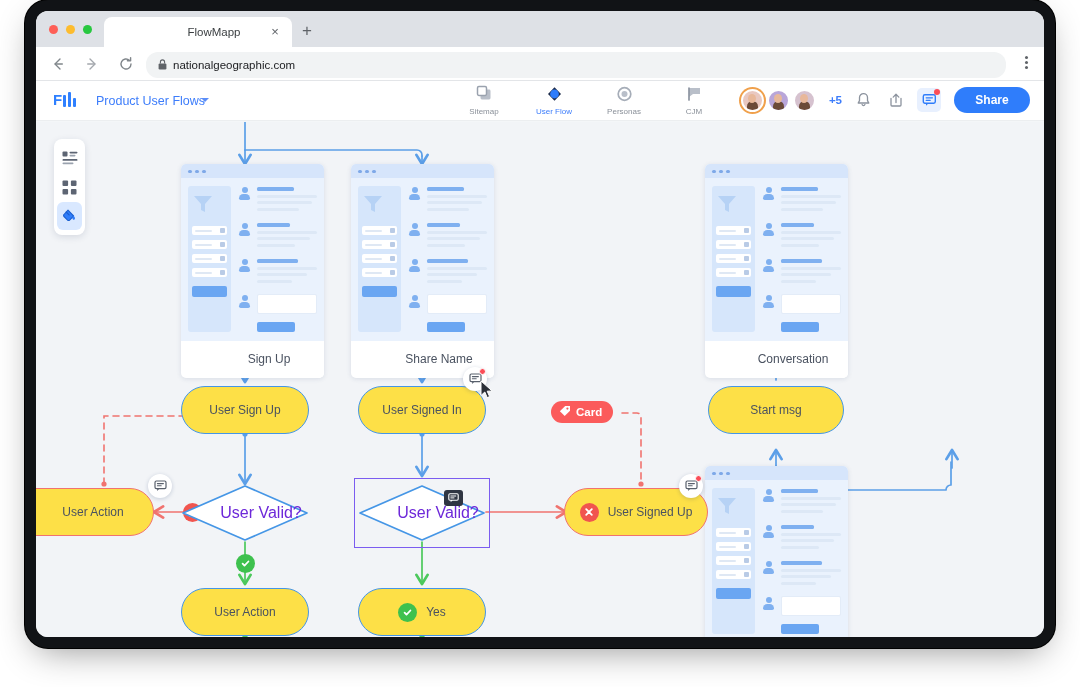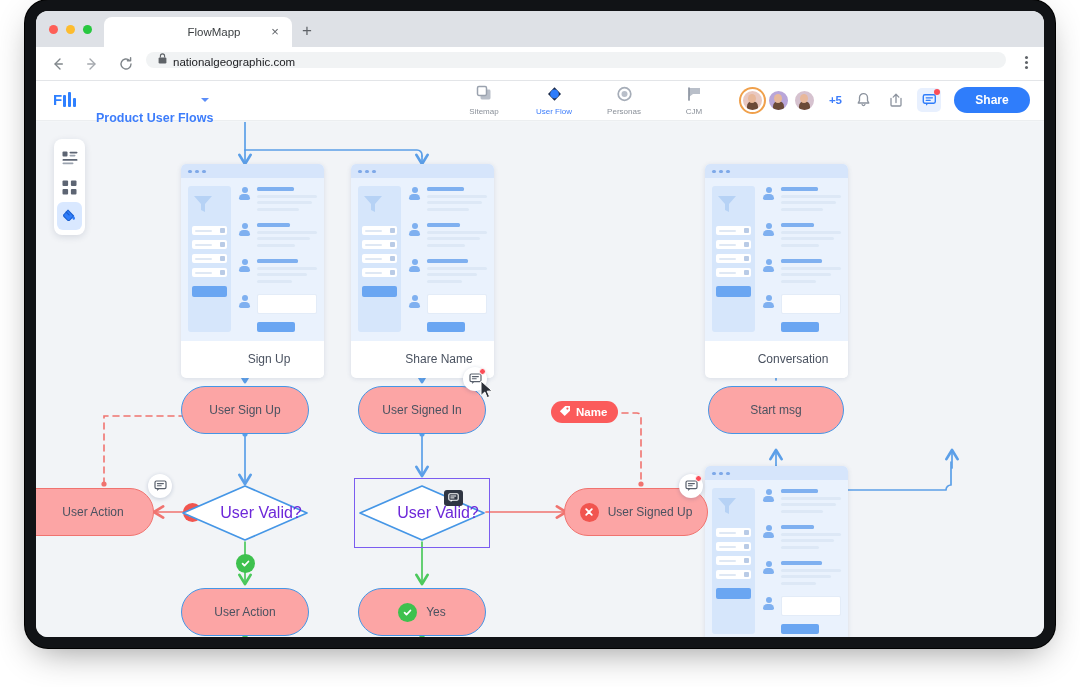--- a/index.html
+++ b/index.html
@@ -54,41 +54,41 @@
     position: relative;
     height: 34px;
     background: #fff;
     border-bottom: 1px solid #e3e5e8;
     display: flex; align-items: center;
   }
   .navbtn { width: 24px; height: 24px; margin-left: 10px; color: #80868b; position: relative; }
   .navbtn svg { position: absolute; left: 4px; top: 4px; }
   #urlfield {
     position: absolute; left: 110px; top: 5px;
-    width: 860px; height: 16px;
+    width: 860px; height: 26px;
     background: #f1f3f4; border-radius: 12px;
-    display: flex; align-items: flex-end; padding-left: 12px;
+    display: flex; align-items: center; padding-left: 12px;
   }
   #url-text { font-size: 11.5px; color: #202124; margin-left: 6px; }
   #kebab { position: absolute; right: 16px; top: 9px; width: 3px; }
   #kebab i { display: block; width: 3px; height: 3px; background: #5f6368; border-radius: 50%; margin-bottom: 2px; }
 
   
   #appbar {
     position: relative;
     height: 40px;
     background: #fff;
     border-bottom: 1px solid #eceef0;
   }
   #logo { position: absolute; left: 17px; top: 11px; display: flex; align-items: flex-end; gap: 2px; }
   .logo-bar { width: 3px; background: #2f80ff; border-radius: 1px; }
   #logo-f { font-size: 15px; font-weight: 700; color: #2f80ff; line-height: 15px; letter-spacing: -1px; }
   #project-name {
-    position: absolute; left: 60px; top: 30px;
-    font-size: 12.5px; color: #3d7dfb; font-weight: 700;
+    position: absolute; left: 60px; top: 13px;
+    font-size: 12.5px; color: #3d7dfb; font-weight: 400;
   }
   #project-caret {
     position: absolute; left: 165px; top: 17px;
     width: 0; height: 0;
     border-left: 4px solid transparent; border-right: 4px solid transparent;
     border-top: 4px solid #5b8df8;
   }
 
   
   #centernav { position: absolute; left: 424px; top: 3px; display: flex; gap: 22px; }
@@ -188,21 +188,21 @@
   .wcard-label {
     background: #fff; text-align: center;
     font-size: 12px; color: #4a5260;
     padding: 11px 0 12px 0;
     margin-left: 33px;
   }
 
   
   .node {
     position: absolute;
-    background: #fca5a5;
+    background: #fde047;
     border: 1.6px solid #4596e6;
     border-radius: 40px;
     display: flex; align-items: center; justify-content: center;
     font-size: 12px; color: #4a5260;
     box-sizing: border-box;
   }
   .node.red { border-color: #f0736f; }
   .node .nlabel { line-height: 1; }
 
   .diamond-wrap { position: absolute; }
@@ -791,17 +791,17 @@
         </svg>
     </div>
 
     <div id="label-pill" style="left:515px; top:279px;">
       <span>
         <svg width="12" height="12" viewBox="0 0 12 12">
             <path d="M6.2 0.9H11v4.8L5.7 11 0.9 6.2z" fill="#fff"></path>
             <circle cx="8.4" cy="3.6" r="1.1" fill="#fb5b5b"></circle>
           </svg>
       </span>
-      <span>Name</span>
+      <span>Card</span>
     </div>
 
   </div>
 </div>
 
 </body></html>

